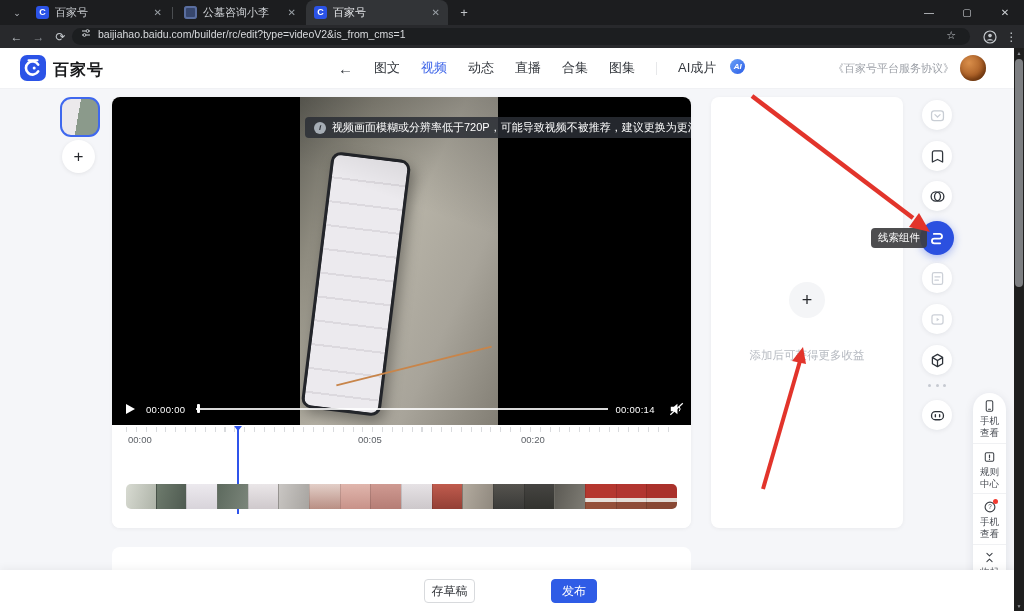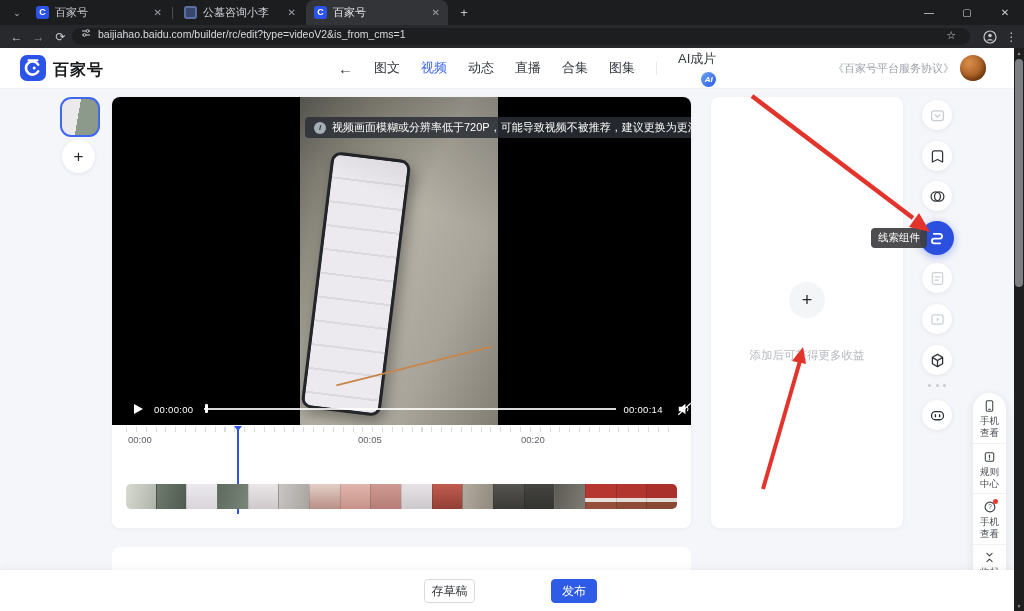--- a/index.html
+++ b/index.html
@@ -30,21 +30,21 @@
   .siteicon{width:10px;height:10px;margin:0 7px 0 9px;}
   .pillstar{position:absolute;right:14px;color:#c3c7cb;font-size:11px;top:1px;}
   
   .pagehead{position:absolute;left:0;top:48px;width:1024px;height:40px;background:#fff;border-bottom:1px solid #f0f1f4;}
   .logo{position:absolute;left:20px;top:55px;width:26px;height:26px;border-radius:7px;background:#2b53e7;}
   .brand{position:absolute;left:53px;top:60px;font-size:16px;font-weight:bold;color:#17181a;letter-spacing:1px;}
   .topnav{position:absolute;left:338px;top:48px;height:40px;display:flex;align-items:center;gap:21px;font-size:13px;color:#33373d;}
   .topnav .nv{cursor:pointer;}
   .topnav .active{color:#3b63e8;}
   .navdiv{width:1px;height:13px;background:#e7e8ea;}
-  .aiwrap{display:flex;align-items:flex-end;gap:4px;flex-direction:column;}
+  .aiwrap{display:flex;align-items:flex-start;gap:14px;}
   .aibadge{width:15px;height:15px;border-radius:8px;background:linear-gradient(135deg,#6aa2f8,#2b5ce6);
            color:#fff;font-size:8px;font-style:italic;font-weight:bold;display:flex;align-items:center;justify-content:center;}
   .agreement{position:absolute;top:48px;height:40px;right:70px;display:flex;align-items:center;font-size:11px;color:#9b9fa6;}
   .avatar{position:absolute;left:960px;top:55px;width:26px;height:26px;border-radius:50%;
           background:radial-gradient(circle at 35% 30%,#d98e4a,#a85d24 60%,#7c3f13);box-shadow:inset -2px -3px 4px rgba(60,25,0,.45);}
   
   .vthumb{position:absolute;left:60px;top:97px;width:40px;height:40px;border-radius:11px;border:2px solid #3f68ee;box-sizing:border-box;
           background:linear-gradient(100deg,#ece9ec 0 45%,#8b9a8b 45% 100%);overflow:hidden;}
   .addcircle{position:absolute;left:62px;top:140px;width:33px;height:33px;border-radius:50%;background:#fff;
              box-shadow:0 1px 4px rgba(0,0,0,.08);display:flex;align-items:center;justify-content:center;
@@ -58,21 +58,21 @@
   .scene:after{content:"";position:absolute;inset:0;background:linear-gradient(200deg,rgba(0,0,0,.25),transparent 35%);}
   .phone{position:absolute;left:16px;top:58px;width:80px;height:258px;background:#23252a;border-radius:10px;
          transform:rotate(7deg);padding:3px;box-sizing:border-box;box-shadow:4px 6px 14px rgba(0,0,0,.35);}
   .phonescr{width:100%;height:100%;border-radius:7px;
             background:repeating-linear-gradient(180deg,#eceaee 0 22px,#dcd9de 22px 24px),#eceaee;}
   .cable{position:absolute;left:34px;top:268px;width:160px;height:2px;background:#c8854a;transform:rotate(-14deg);}
   .toast{position:absolute;left:193px;top:20px;height:21px;display:flex;align-items:center;gap:6px;
          background:rgba(42,46,53,.85);border-radius:4px;padding:0 9px;color:#fff;font-size:11px;white-space:nowrap;}
   .infoico{width:12px;height:12px;border-radius:50%;background:#a6adb5;color:#2a2e35;font-size:8px;font-weight:bold;
            display:flex;align-items:center;justify-content:center;font-style:italic;}
-  .controls{position:absolute;left:8px;bottom:0;width:100%;height:32px;display:flex;align-items:center;color:#fff;}
+  .controls{position:absolute;left:0;bottom:0;width:100%;height:32px;display:flex;align-items:center;color:#fff;}
   .playbtn{margin-left:14px;width:0;height:0;border-left:9px solid #fff;border-top:5.5px solid transparent;border-bottom:5.5px solid transparent;}
   .ctime{font-size:9.5px;margin-left:11px;letter-spacing:.3px;}
   .track{position:relative;flex:0 0 412px;height:1.5px;background:rgba(255,255,255,.85);margin-left:11px;}
   .knob{position:absolute;left:1px;top:-4px;width:3px;height:9px;background:#fff;border-radius:1px;}
   .dtime{font-size:9.5px;margin-left:7px;letter-spacing:.3px;}
   .muteico{margin-left:14px;width:16px;height:14px;}
   
   .timeline{position:absolute;left:0;top:328px;width:579px;height:103px;background:#fff;}
   .ticks{position:absolute;left:14px;top:2px;width:552px;height:5px;
          background:repeating-linear-gradient(90deg,#d9dbde 0 1px,transparent 1px 9.85px);}

